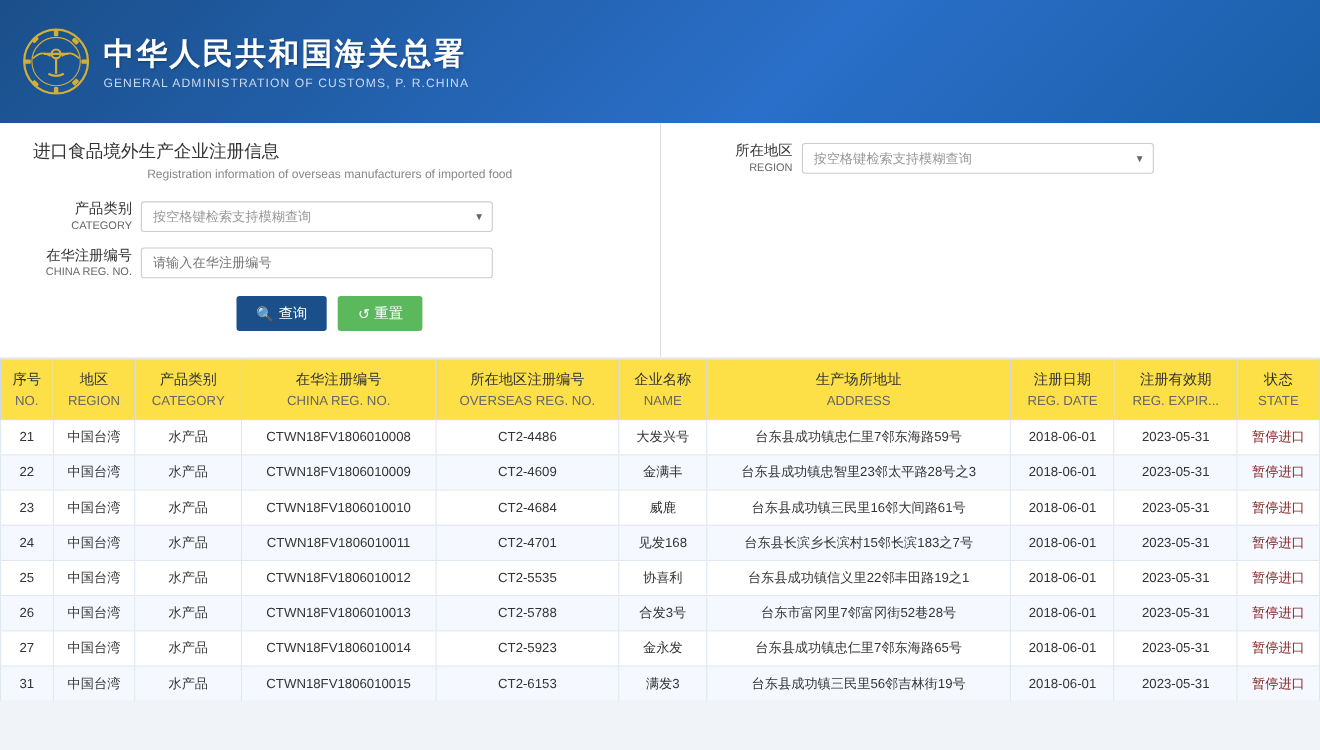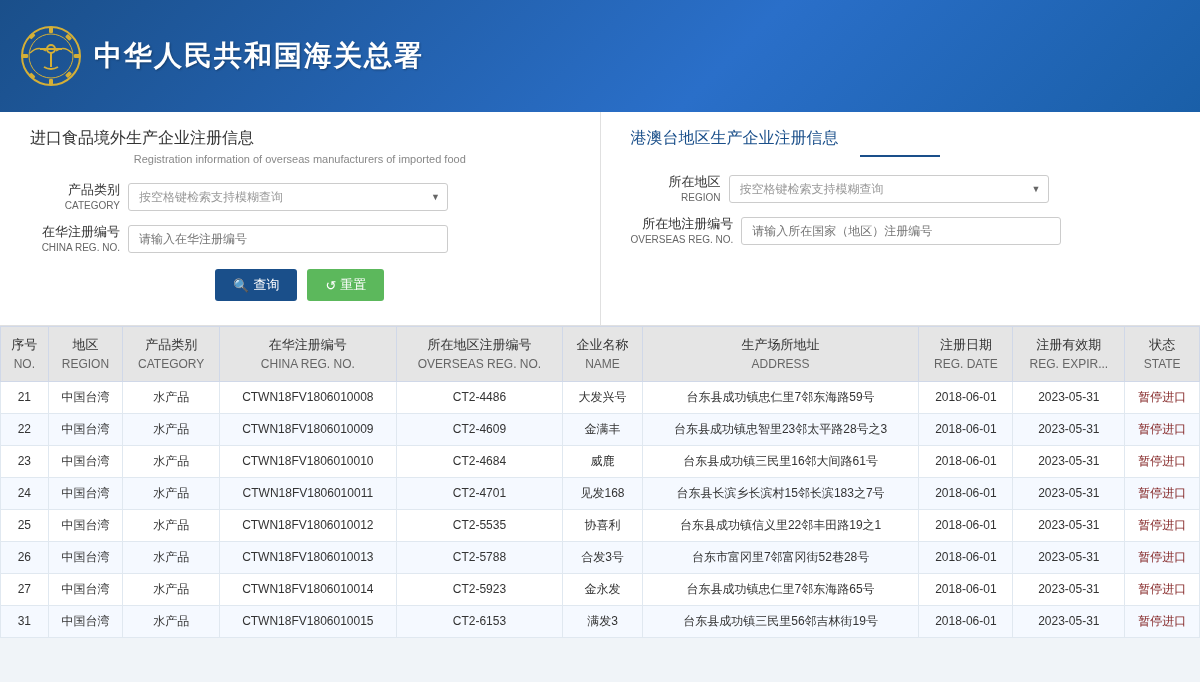--- a/index.html
+++ b/index.html
@@ -168,21 +168,21 @@
     .table-container {
       padding: 0;
       overflow-x: auto;
     }
     table {
       width: 100%;
       border-collapse: collapse;
       font-size: 12px;
     }
     thead tr {
-      background: #e5e5e5;
+      background: #fde047;
     }
     thead th {
       padding: 8px 6px;
       text-align: center;
       border: 1px solid #d0d8e8;
       color: #333;
       font-weight: normal;
       line-height: 1.5;
     }
     thead th .th-cn { font-size: 13px; }
@@ -227,20 +227,21 @@
         <line x1="31" y1="28" x2="31" y2="42"></line>
         <path d="M24,42 Q31,46 38,42"></path>
         <line x1="20" y1="24" x2="42" y2="24"></line>
       </g>
 
       <path d="M10,28 Q18,20 26,26" stroke="#d4af37" fill="none" stroke-width="1.5"></path>
       <path d="M52,28 Q44,20 36,26" stroke="#d4af37" fill="none" stroke-width="1.5"></path>
     </svg>
     <div class="header-text">
       <div class="cn-title">中华人民共和国海关总署</div>
+      <div class="en-title">GENERAL ADMINISTRATION OF CUSTOMS, P. R.CHINA</div>
     </div>
   </div>
 </div>
 
 <div class="main-content">
 
   <div class="top-panels">
 
     <div class="panel-left">
       <div class="panel-title-cn">进口食品境外生产企业注册信息</div>
@@ -274,45 +275,33 @@
           <span>查询</span>
         </button>
         <button class="btn-reset">
           <span>↺</span>
           <span>重置</span>
         </button>
       </div>
     </div>
 
     <div class="panel-right">
-      <div class="panel-right-title-wrap">
-        <div class="panel-title-cn">港澳台地区生产企业注册信息</div>
-      </div>
 
       <div class="form-row">
         <div class="form-label">
           <div class="cn">所在地区</div>
           <div class="en">REGION</div>
         </div>
         <div class="form-control select-wrapper">
           <select>
             <option value="">按空格键检索支持模糊查询</option>
           </select>
         </div>
       </div>
 
-      <div class="form-row">
-        <div class="form-label">
-          <div class="cn">所在地注册编号</div>
-          <div class="en">OVERSEAS REG. NO.</div>
-        </div>
-        <div class="form-control">
-          <input type="text" placeholder="请输入所在国家（地区）注册编号" style="">
-        </div>
-      </div>
     </div>
 
   </div>
 
   <div class="table-container">
     <table>
       <thead>
         <tr>
           <th><span class="th-cn">序号</span><br><span class="th-en">NO.</span></th>
           <th><span class="th-cn">地区</span><br><span class="th-en">REGION</span></th>

